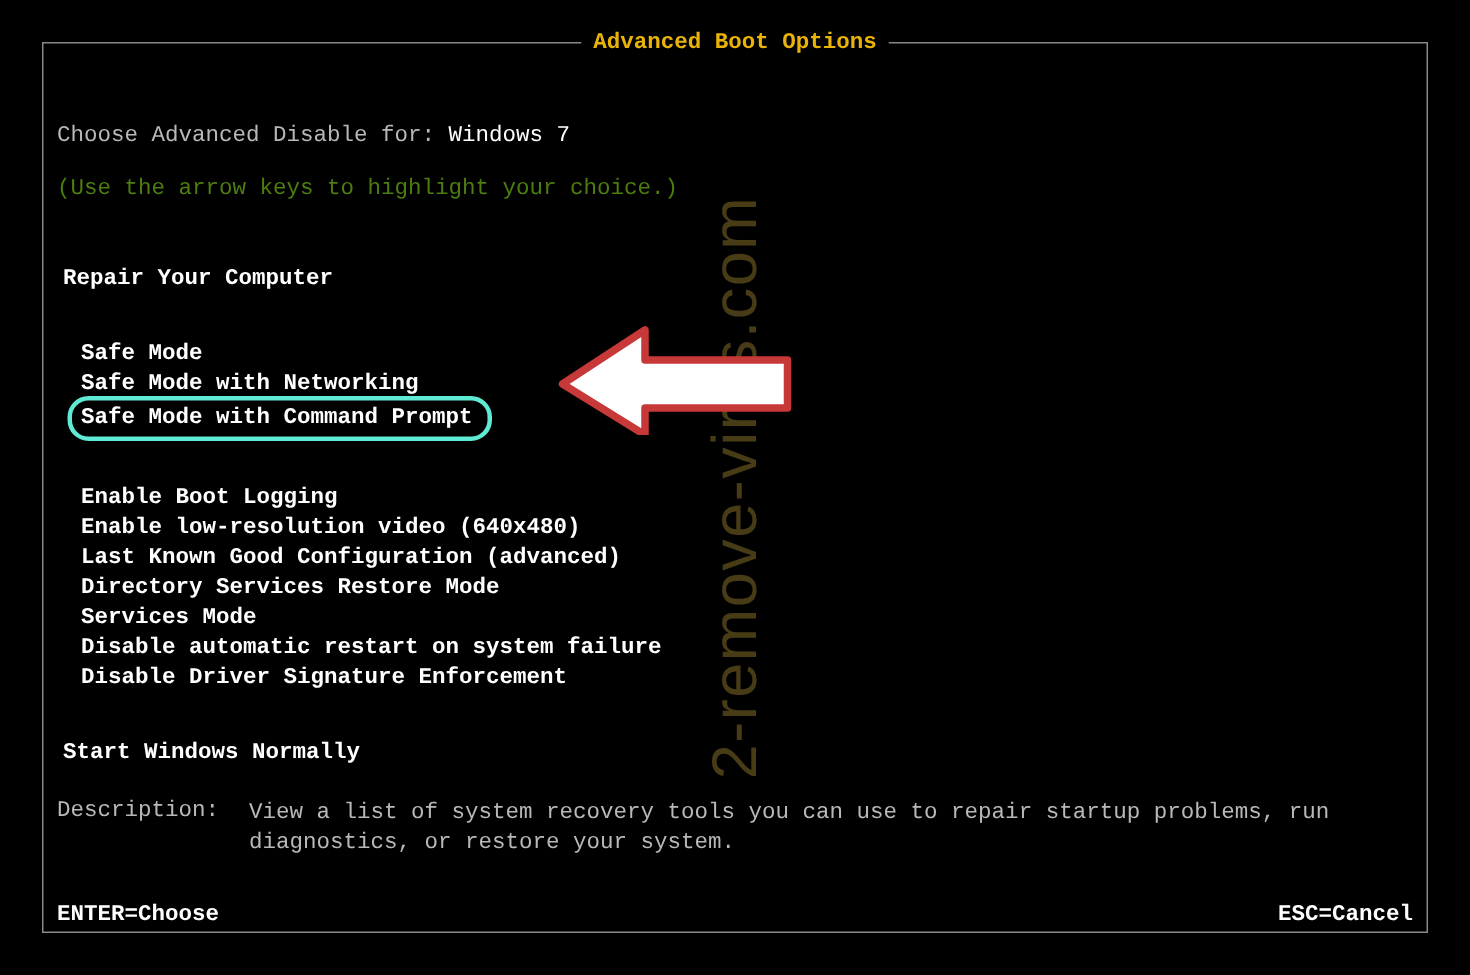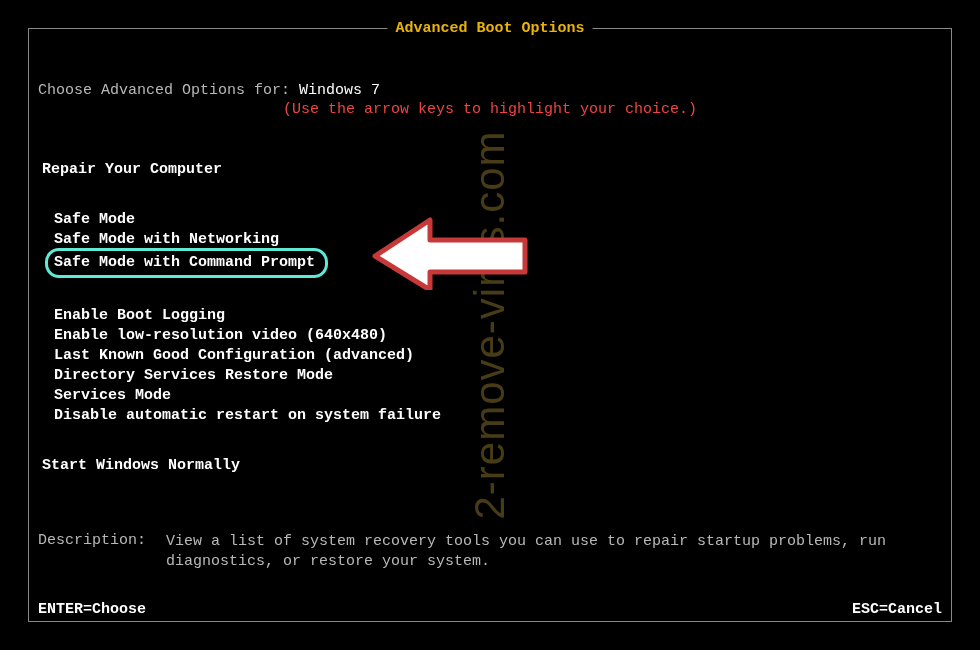--- a/index.html
+++ b/index.html
@@ -43,23 +43,22 @@
       right: 38px;
     }
     .choose-line {
       color: #b8b8b8;
     }
     .choose-line .bold {
       color: #fff;
       font-weight: normal;
     }
     .hint {
-      color: #ef4444;
-      margin-top: 2px;
-      text-align: center;
+      color: #4d7c0f;
+      margin-top: 18px;
     }
     .group1 {
       margin-top: 42px;
       margin-left: 4px;
     }
     .group2 {
       margin-top: 30px;
       margin-left: 16px;
     }
     .group3 {
@@ -136,41 +135,42 @@
   </style>
 </head>
 <body>
 
 <div class="frame"></div>
 
 <div class="title">Advanced Boot Options</div>
 
 <div class="content">
   <div class="choose-line">
-    <span>Choose Advanced Options for: </span><span class="bold">Windows 7</span>
+    <span>Choose Advanced Disable for: </span><span class="bold">Windows 7</span>
   </div>
   <div class="hint">(Use the arrow keys to highlight your choice.)</div>
 
   <div class="group1">
     <span class="menu-item">Repair Your Computer</span>
   </div>
 
   <div class="group2">
     <span class="menu-item">Safe Mode</span>
     <span class="menu-item">Safe Mode with Networking</span>
     <span class="menu-item highlighted">Safe Mode with Command Prompt</span>
   </div>
 
   <div class="group3">
     <span class="menu-item">Enable Boot Logging</span>
     <span class="menu-item">Enable low-resolution video (640x480)</span>
     <span class="menu-item">Last Known Good Configuration (advanced)</span>
     <span class="menu-item">Directory Services Restore Mode</span>
     <span class="menu-item">Services Mode</span>
     <span class="menu-item">Disable automatic restart on system failure</span>
+    <span class="menu-item">Disable Driver Signature Enforcement</span>
   </div>
 
   <div class="group4">
     <span class="menu-item">Start Windows Normally</span>
   </div>
 </div>
 
 <div class="description-block">
   <div class="desc-label">Description:</div>
   <div class="desc-text">View a list of system recovery tools you can use to repair startup problems, run diagnostics, or restore your system.</div>

